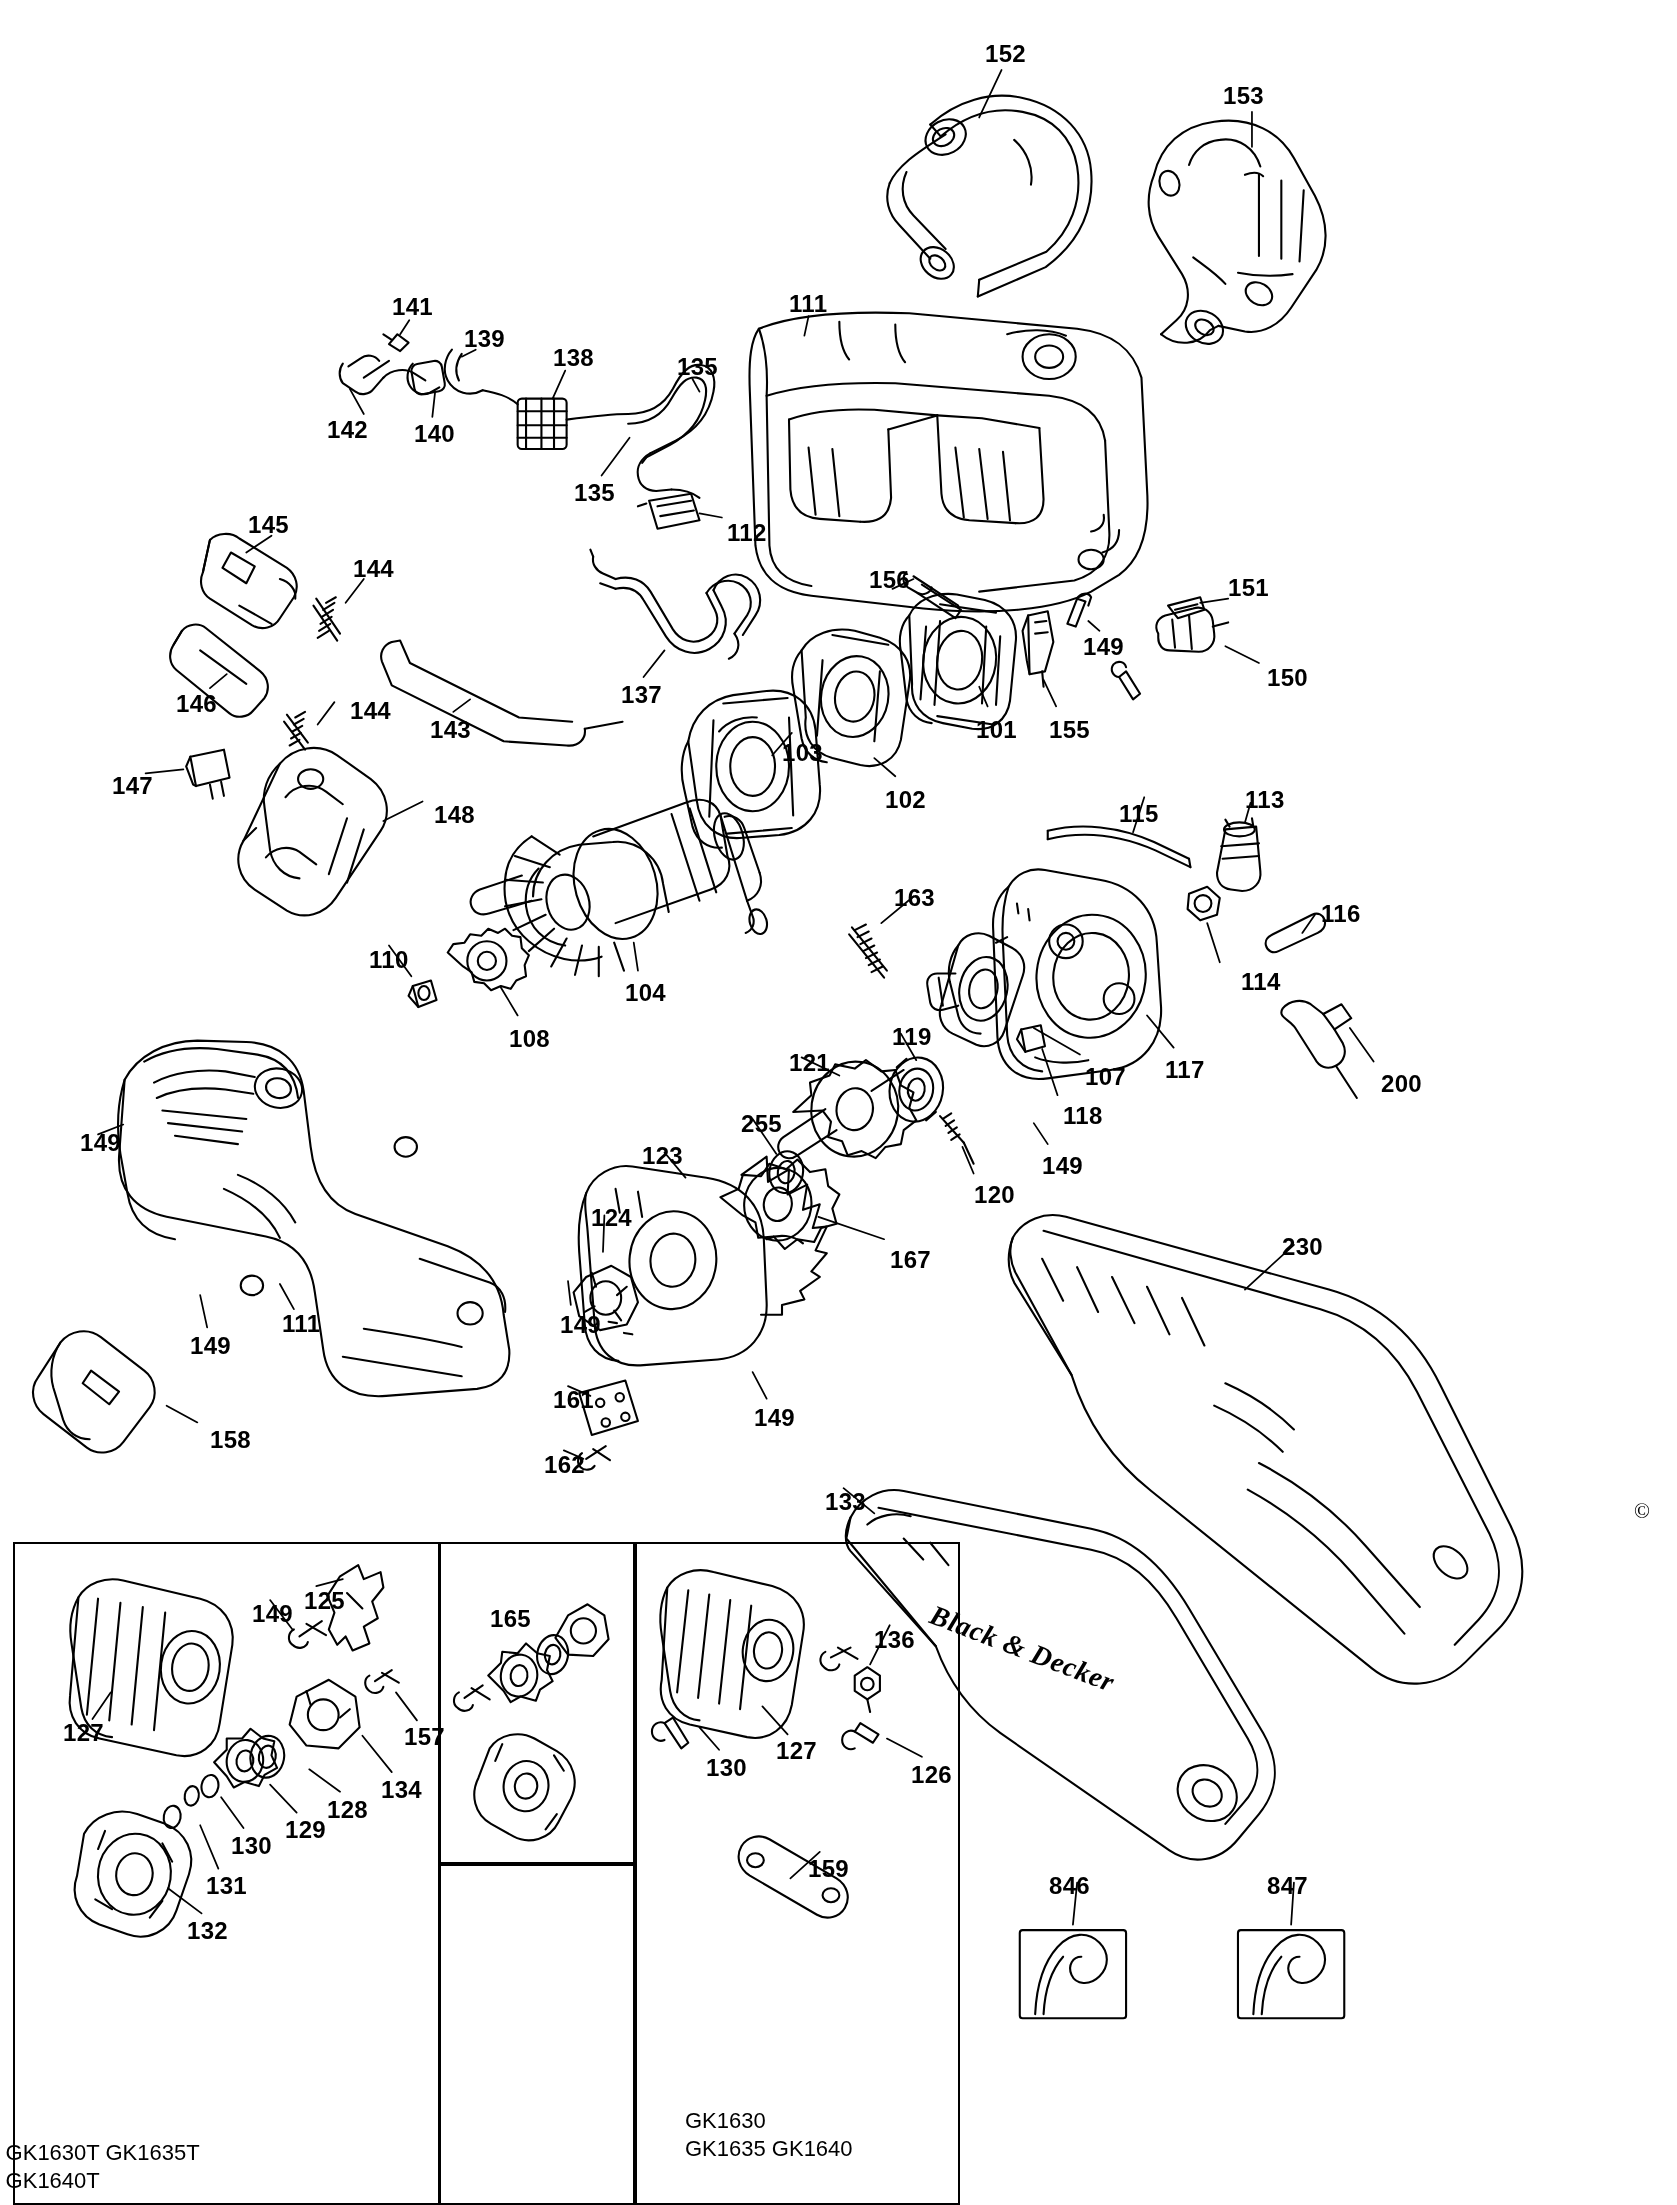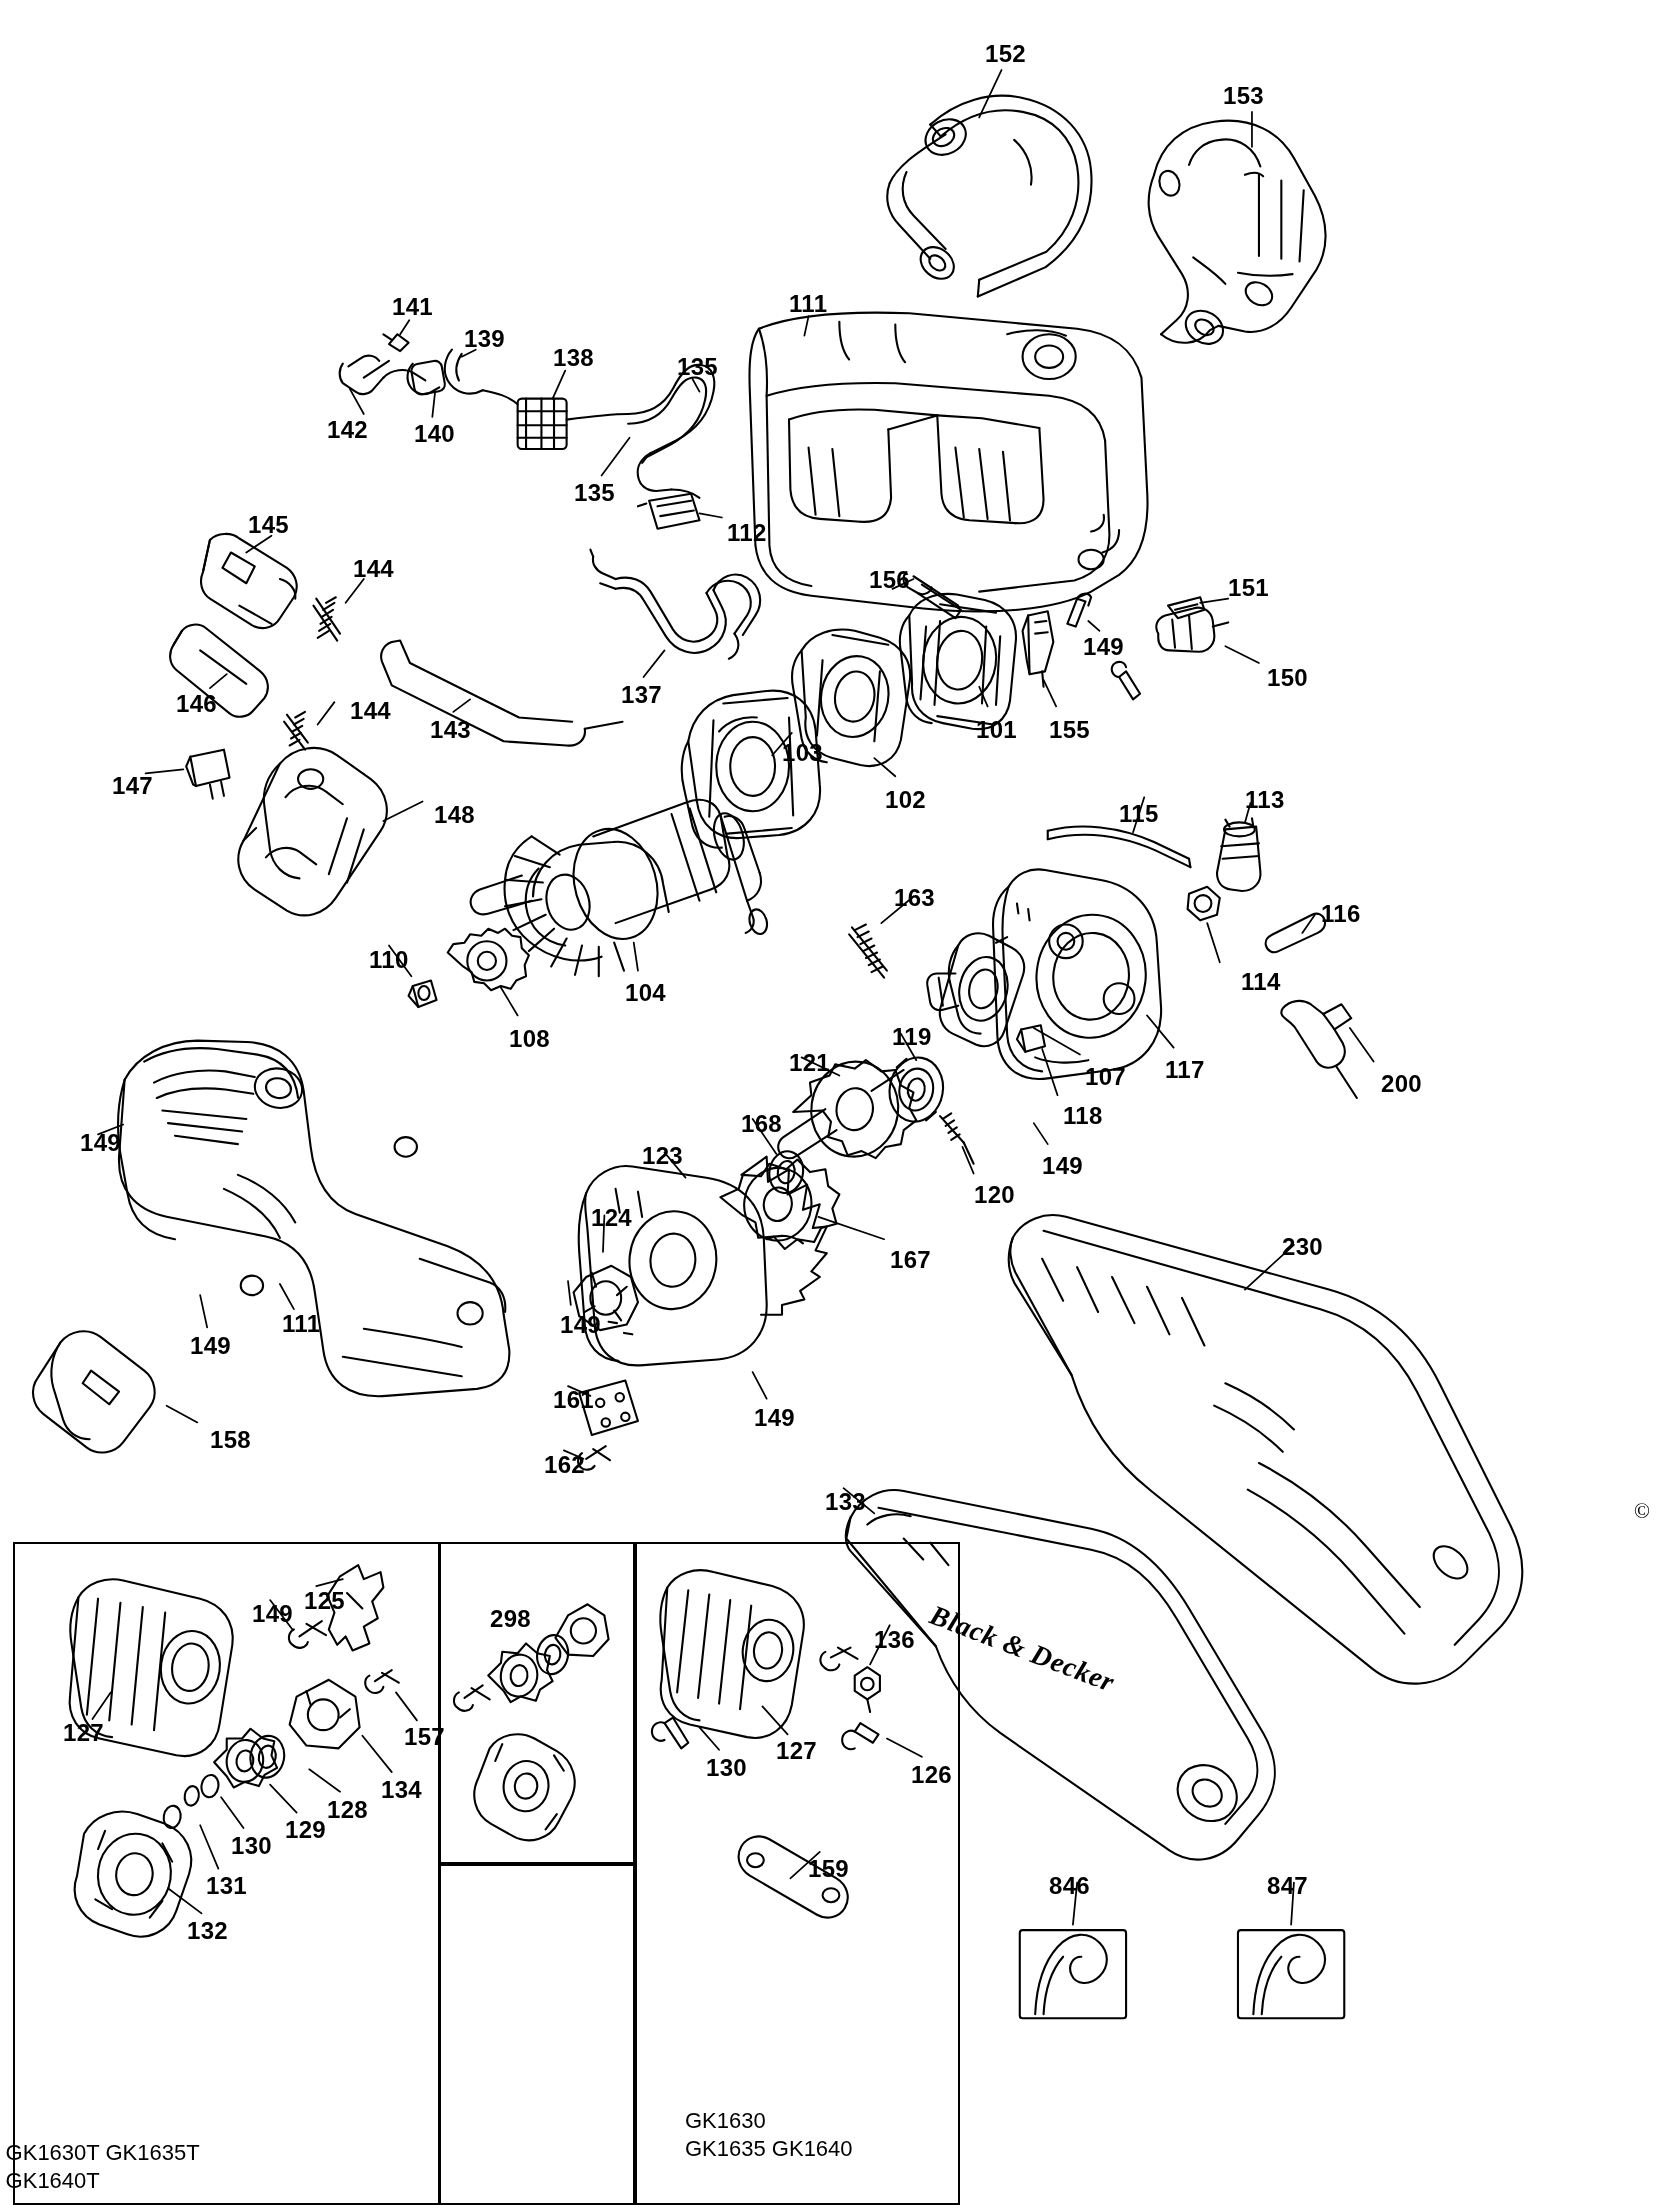--- a/index.html
+++ b/index.html
@@ -697,37 +697,37 @@
   <div class="lbl" style="left:625px;top:981px;">104</div>
   <div class="lbl" style="left:509px;top:1027px;">108</div>
   <div class="lbl" style="left:1165px;top:1058px;">117</div>
   <div class="lbl" style="left:1085px;top:1065px;">107</div>
   <div class="lbl" style="left:1381px;top:1072px;">200</div>
   <div class="lbl" style="left:892px;top:1025px;">119</div>
   <div class="lbl" style="left:1063px;top:1104px;">118</div>
   <div class="lbl" style="left:789px;top:1051px;">121</div>
   <div class="lbl" style="left:1042px;top:1154px;">149</div>
   <div class="lbl" style="left:974px;top:1183px;">120</div>
-  <div class="lbl" style="left:741px;top:1112px;">168</div>
+  <div class="lbl" style="left:741px;top:1112px;">255</div>
   <div class="lbl" style="left:642px;top:1144px;">123</div>
   <div class="lbl" style="left:890px;top:1248px;">167</div>
   <div class="lbl" style="left:591px;top:1206px;">124</div>
   <div class="lbl" style="left:80px;top:1131px;">149</div>
   <div class="lbl" style="left:190px;top:1334px;">149</div>
   <div class="lbl" style="left:282px;top:1312px;">111</div>
   <div class="lbl" style="left:560px;top:1313px;">149</div>
   <div class="lbl" style="left:1282px;top:1235px;">230</div>
   <div class="lbl" style="left:210px;top:1428px;">158</div>
   <div class="lbl" style="left:553px;top:1388px;">161</div>
   <div class="lbl" style="left:754px;top:1406px;">149</div>
   <div class="lbl" style="left:544px;top:1453px;">162</div>
   <div class="lbl" style="left:825px;top:1490px;">133</div>
   <div class="lbl" style="left:304px;top:1589px;">125</div>
   <div class="lbl" style="left:252px;top:1602px;">149</div>
-  <div class="lbl" style="left:490px;top:1607px;">298</div>
+  <div class="lbl" style="left:490px;top:1607px;">165</div>
   <div class="lbl" style="left:874px;top:1628px;">136</div>
   <div class="lbl" style="left:404px;top:1725px;">157</div>
   <div class="lbl" style="left:381px;top:1778px;">134</div>
   <div class="lbl" style="left:63px;top:1721px;">127</div>
   <div class="lbl" style="left:327px;top:1798px;">128</div>
   <div class="lbl" style="left:285px;top:1818px;">129</div>
   <div class="lbl" style="left:231px;top:1834px;">130</div>
   <div class="lbl" style="left:206px;top:1874px;">131</div>
   <div class="lbl" style="left:187px;top:1919px;">132</div>
   <div class="lbl" style="left:706px;top:1756px;">130</div>

